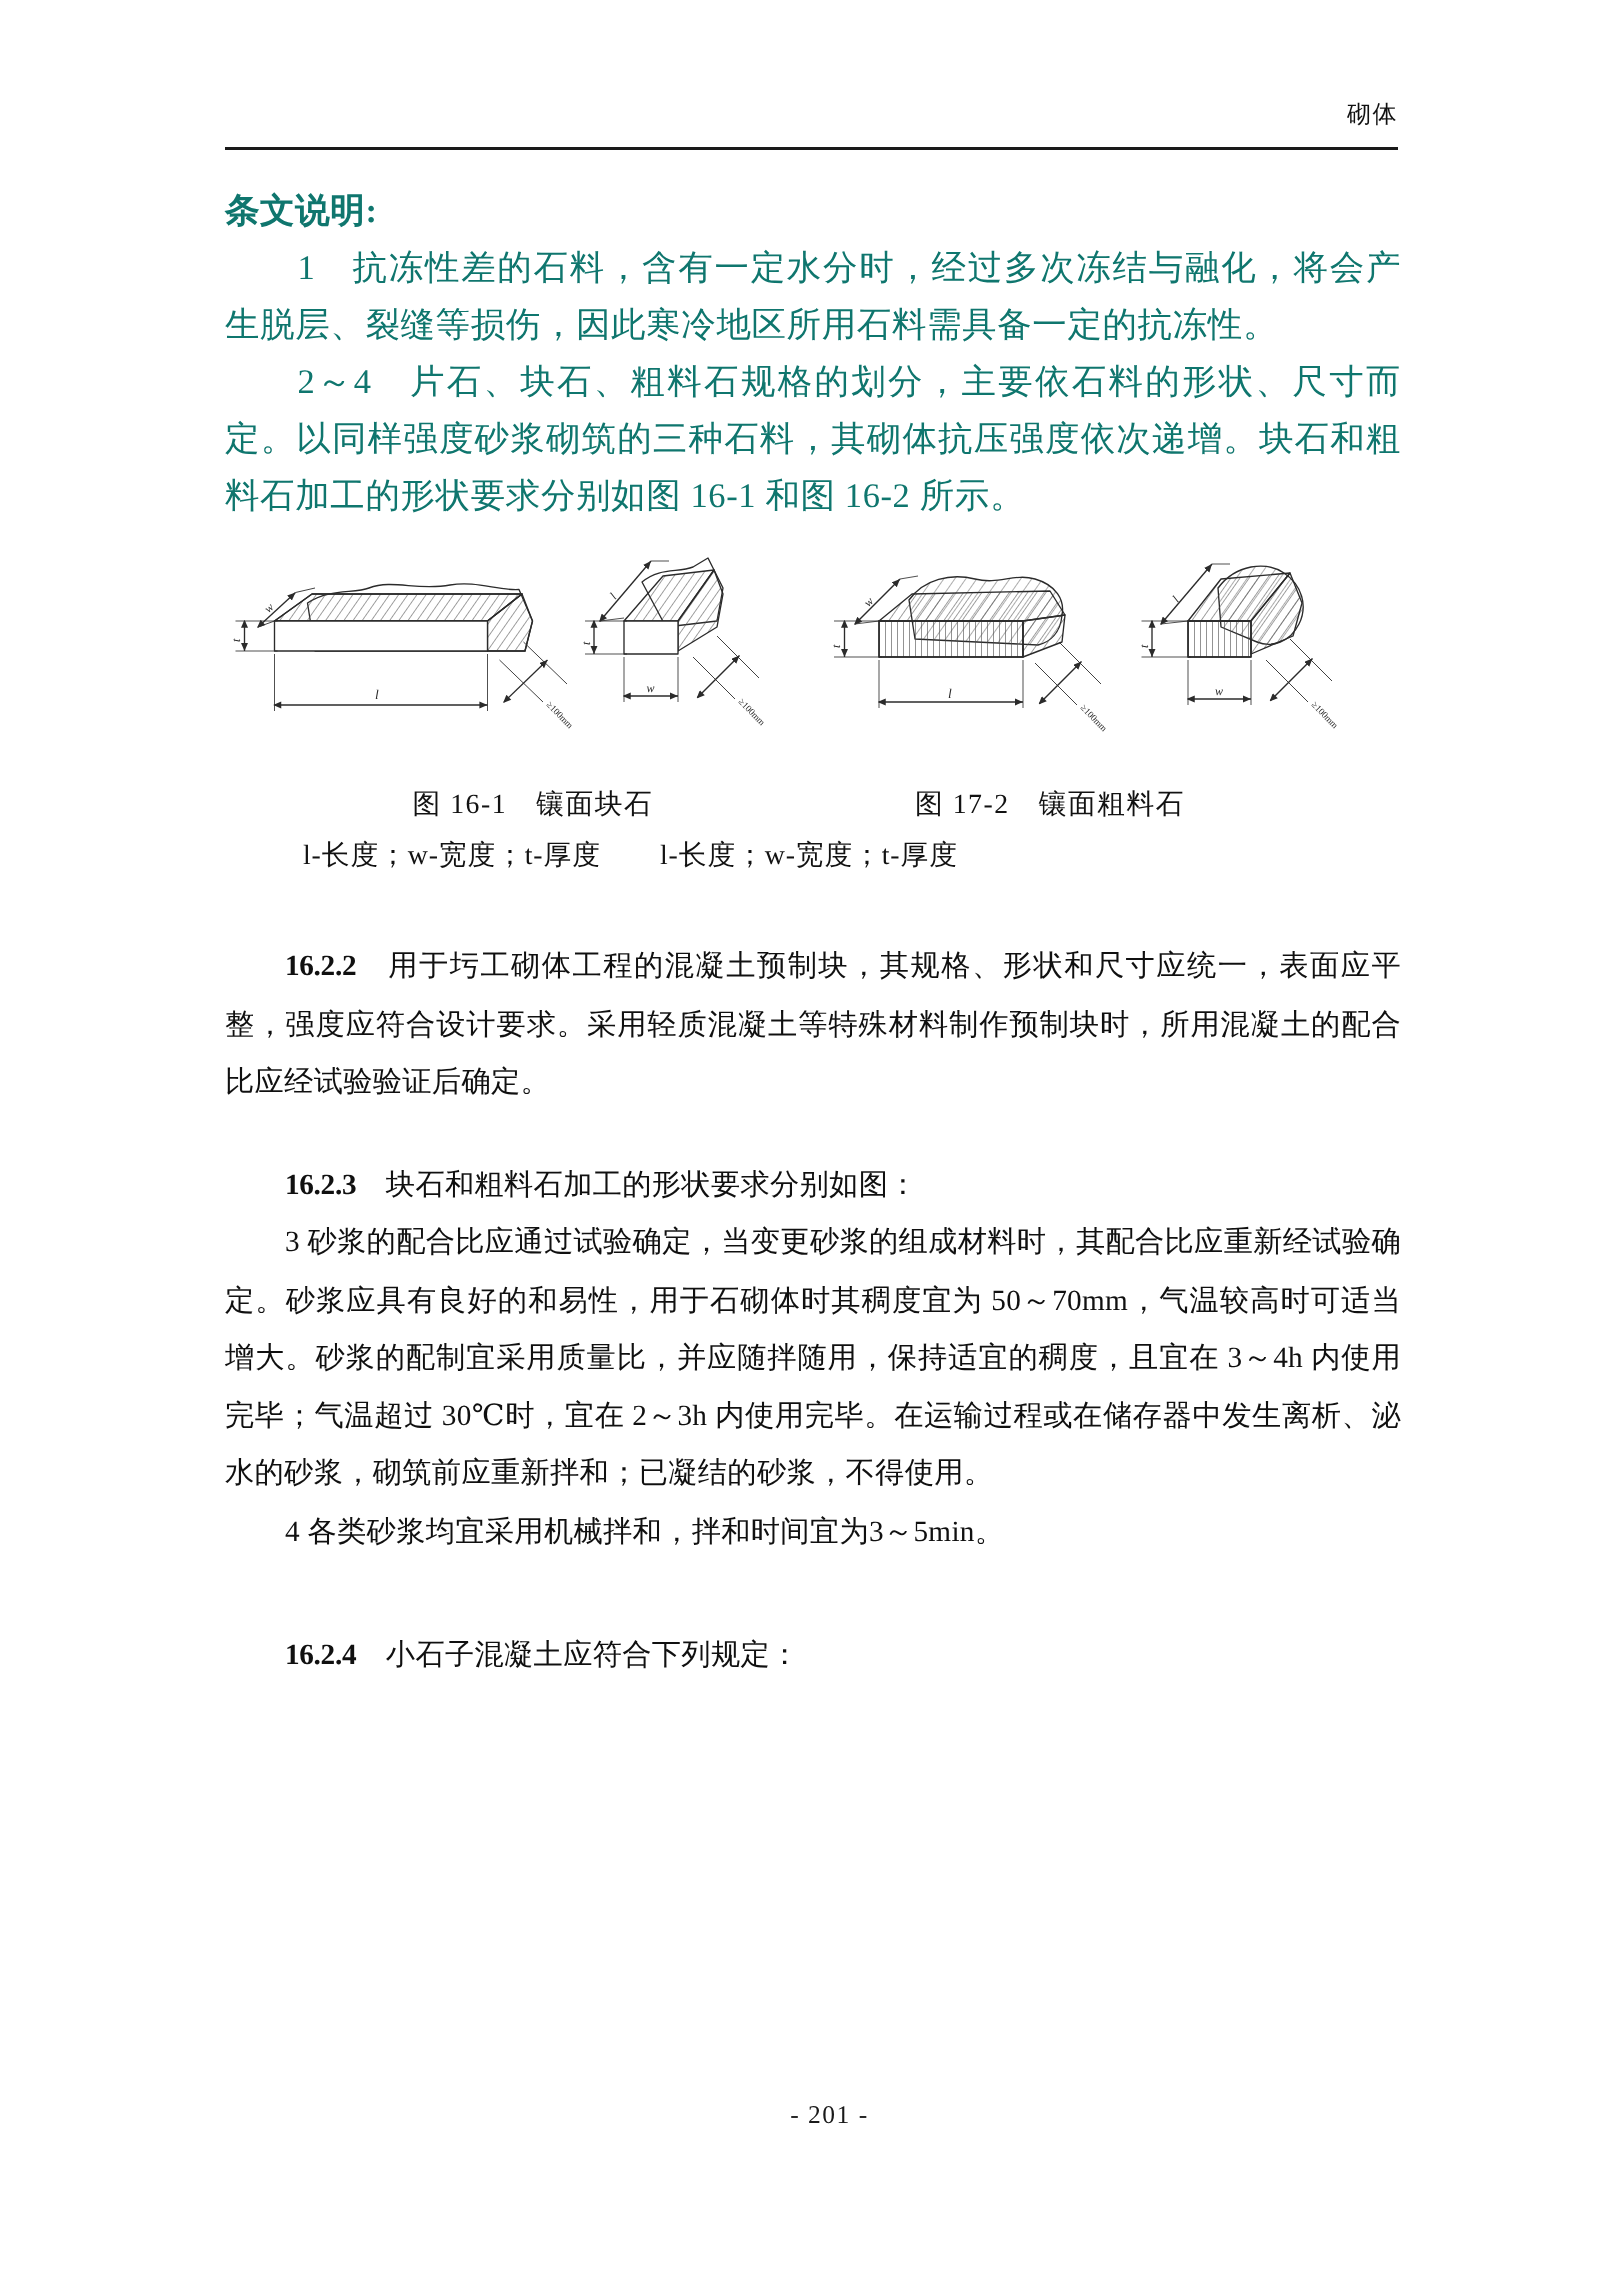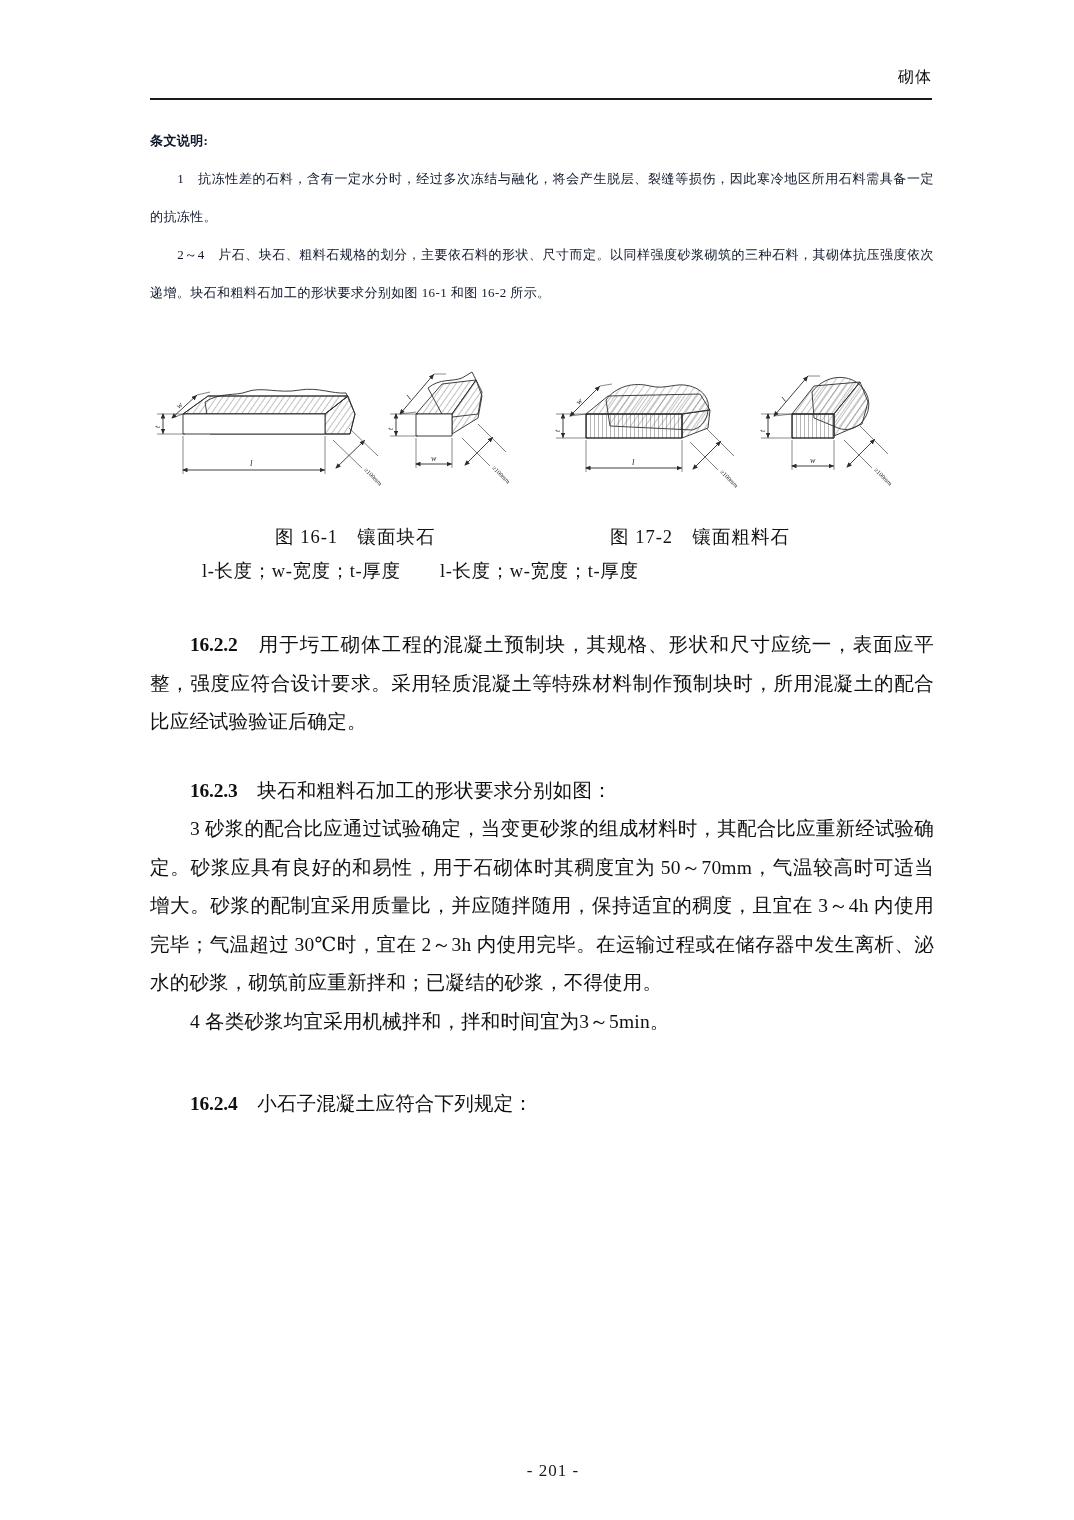--- a/index.html
+++ b/index.html
@@ -52,24 +52,24 @@
   .body {
     position: absolute;
     left: 150px;
     top: 122px;
     width: 784px;
   }
 
   .kai {
     font-family: "Liberation Serif", "DejaVu Serif", serif;
     font-style: normal;
-    font-size: 13px;
+    font-size: 23px;
     line-height: 38px;
     letter-spacing: 0.4px;
-    color: #0f172a;
+    color: #0f766e;
     text-align: justify;
     text-justify: inter-ideograph;
   }
   .kai.bold { font-weight: bold; }
   .kai.indent { text-indent: 2.1em; }
 
   .song {
     font-family: "Liberation Serif", "DejaVu Serif", serif;
     font-size: 19.5px;
     line-height: 38.5px;
@@ -135,21 +135,21 @@
     white-space: nowrap;
   }
   .fig-legend-1 { left: 52px; }
   .fig-legend-2 { left: 290px; }
 
   
   .footer {
     position: absolute;
     left: 0;
     right: 0;
-    top: 1461px;
+    top: 1400px;
     text-align: center;
     padding-left: 32px;
   }
   .page-number {
     font-family: "Liberation Serif", "DejaVu Serif", serif;
     font-size: 17px;
     color: #1a1a1a;
     letter-spacing: 1px;
   }
 </style>

